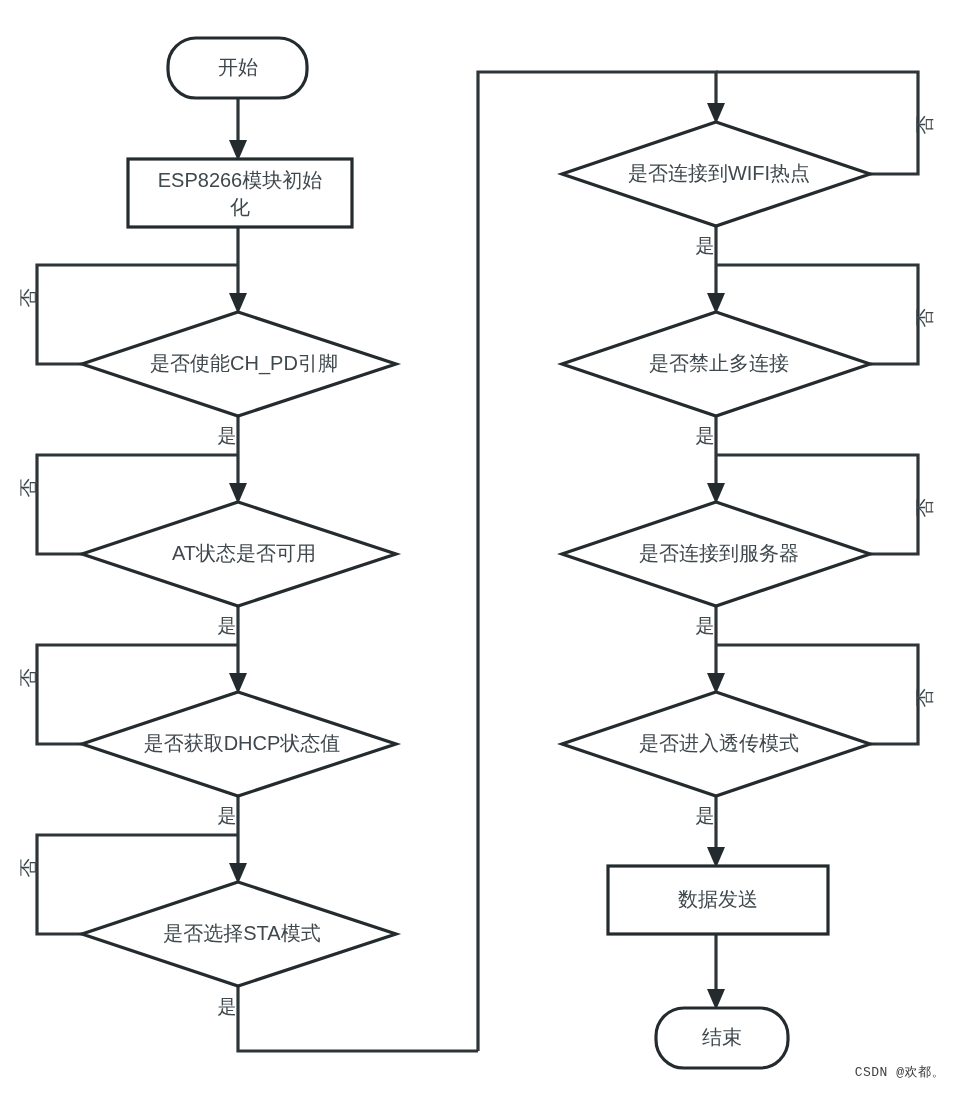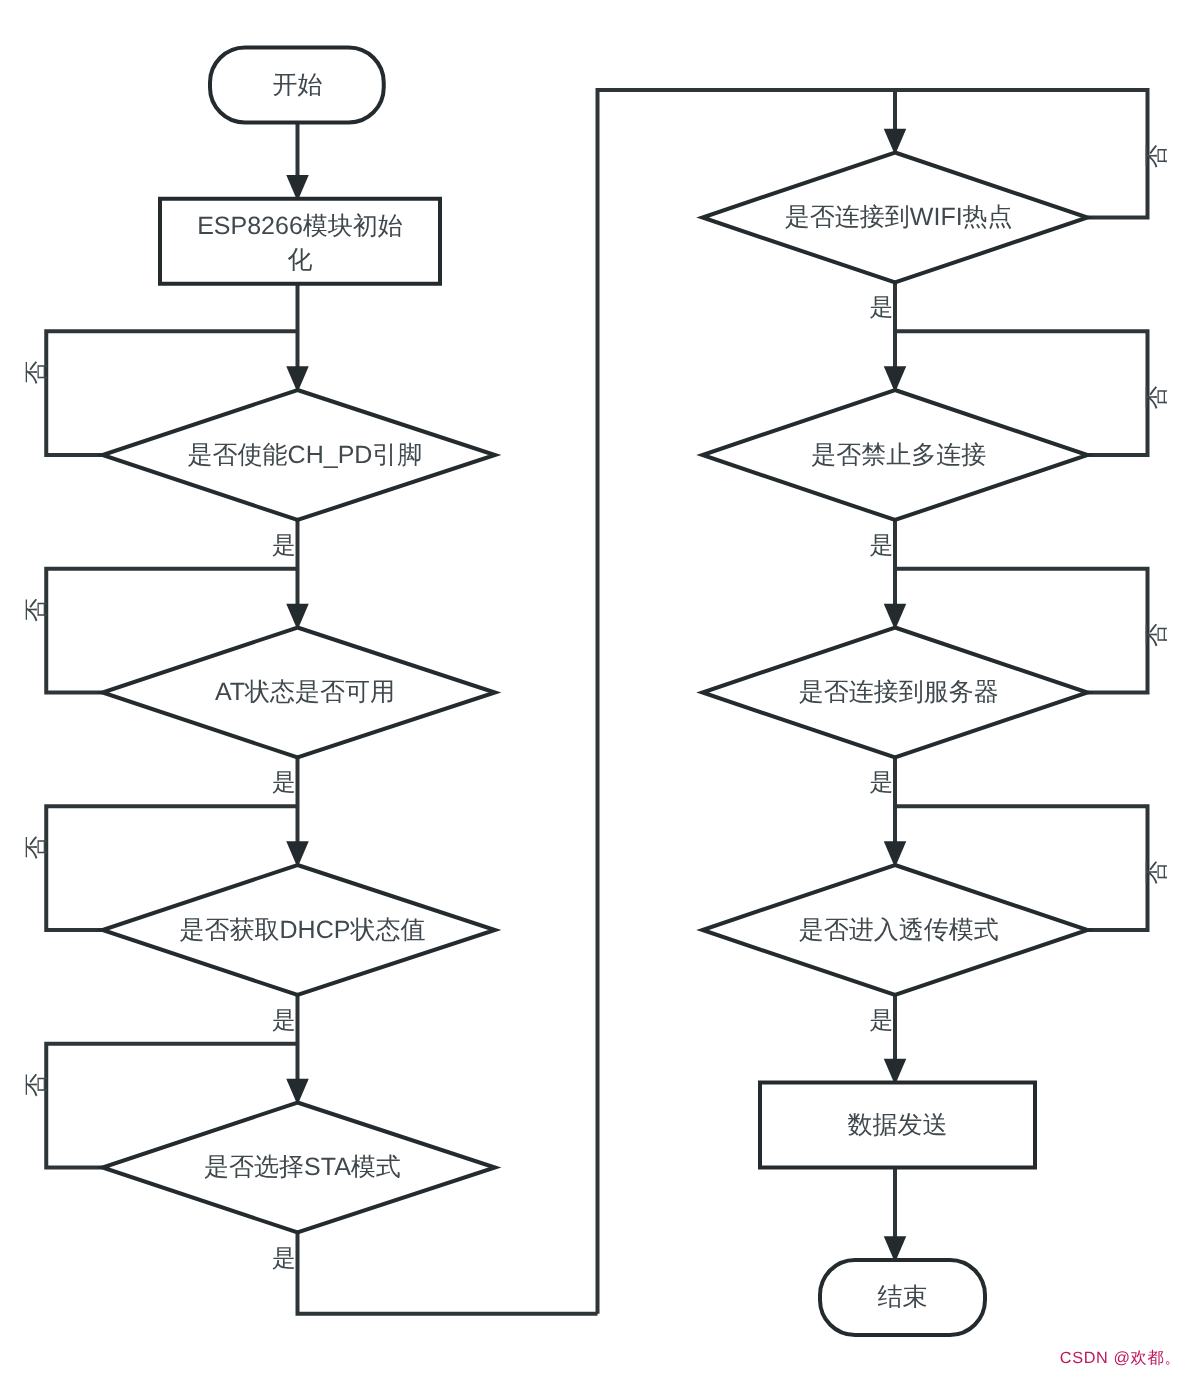--- a/index.html
+++ b/index.html
@@ -56,24 +56,24 @@
   .edge-label {
     fill: #3f484d;
     font-family: "Liberation Sans", "DejaVu Sans", sans-serif;
     font-size: 19px;
     text-anchor: middle;
     dominant-baseline: middle;
   }
   .watermark {
     position: absolute;
     right: 12px;
-    bottom: 14px;
-    font-family: Liberation Sans, sans-serif;
+    bottom: 28px;
+    font-family: Liberation Mono, monospace;
     font-size: 13px;
-    color: #be185d;
+    color: #404040;
     letter-spacing: 0.5px;
     white-space: nowrap;
     user-select: none;
   }
 </style>
 </head>
 <body>
 
 <div id="flowchart-root">
 

